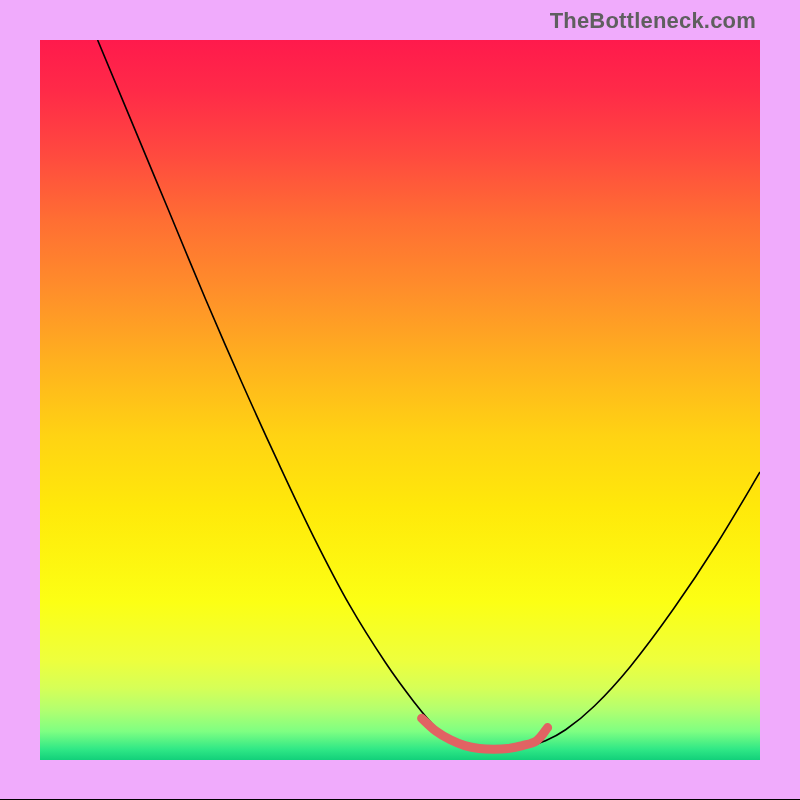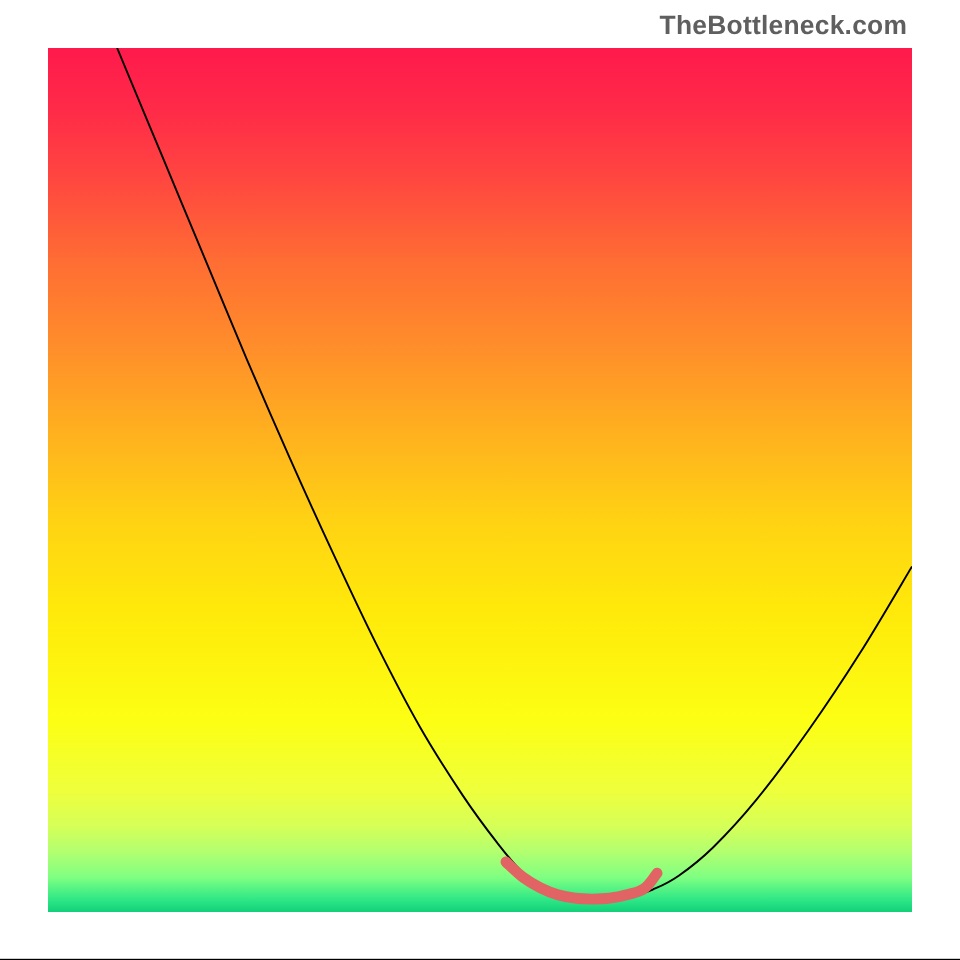--- a/index.html
+++ b/index.html
@@ -7,21 +7,21 @@
     padding: 0;
     width: 800px;
     height: 800px;
     background: #000;
     overflow: hidden;
   }
   .frame {
     position: relative;
     width: 800px;
     height: 799px;
-    background: #ffffff;
+    background: #f0abfc;
   }
   .plot-area {
     position: absolute;
     left: 40px;
     top: 40px;
     width: 720px;
     height: 720px;
   }
   .watermark {
     position: absolute;

